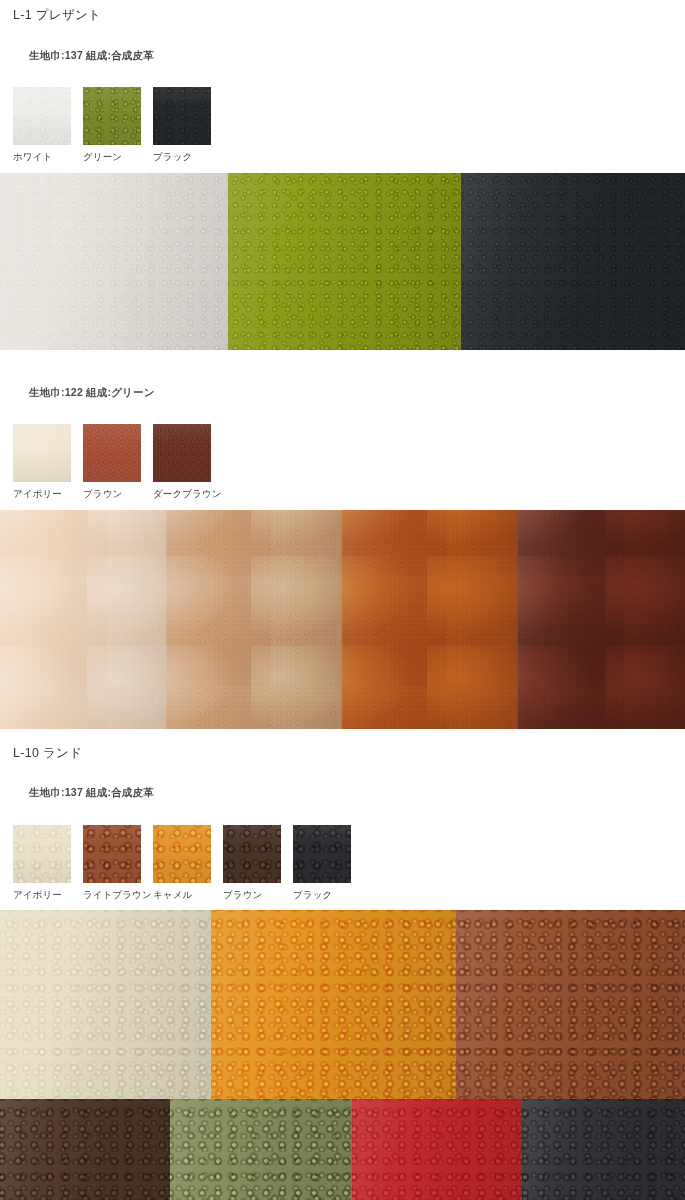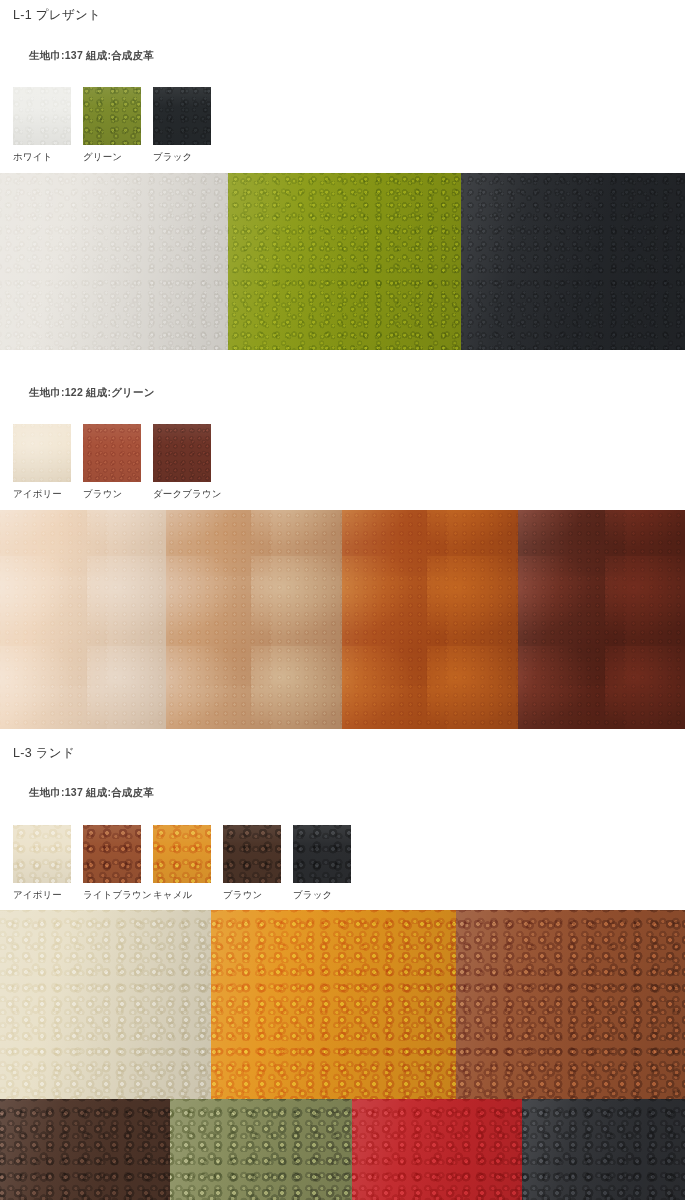--- a/index.html
+++ b/index.html
@@ -236,21 +236,21 @@
           <div class="sheen"></div>
         </div>
         <div class="panel grain-soft" title="ダークブラウン" style="background: rgb(93, 36, 24); width: 167px; flex: 0 0 167px; height: 219px;">
           <div class="sheen"></div>
         </div>
       </div>
       <div class="gap"></div>
     </div>
     <div class="section">
       <div class="section-head">
-        <div class="section-title">L-3 ランド</div>
+        <div class="section-title">L-10 ランド</div>
         <div class="section-spec">生地巾:137 組成:合成皮革</div>
       </div>
       <div class="swatch-row">
         <div class="swatch-cell">
           <span class="swatch-chip grain-coarse" style="background: rgb(236, 227, 204);">
             <span class="sheen-v"></span>
           </span>
           <span class="swatch-label">アイボリー</span>
         </div>
         <div class="swatch-cell">

